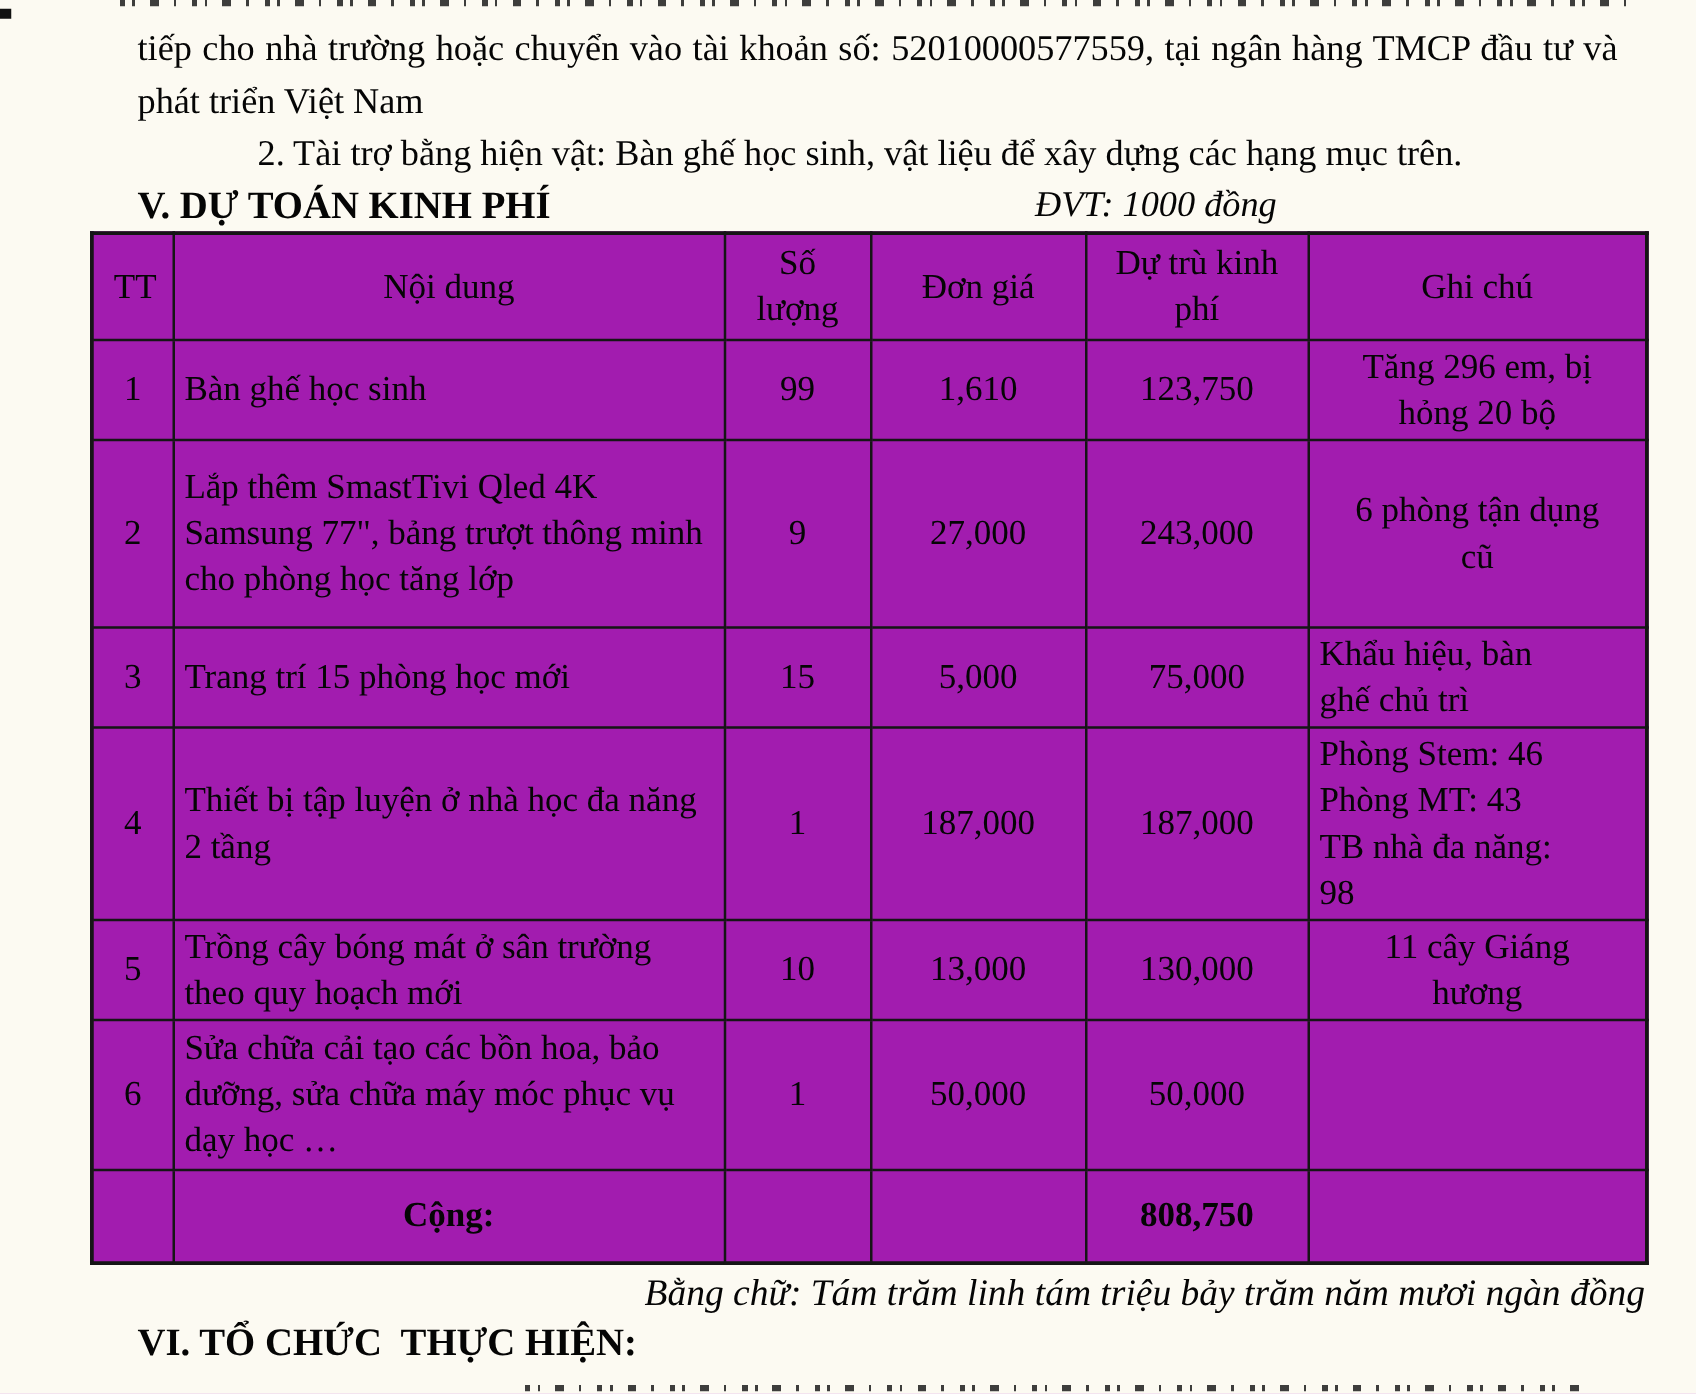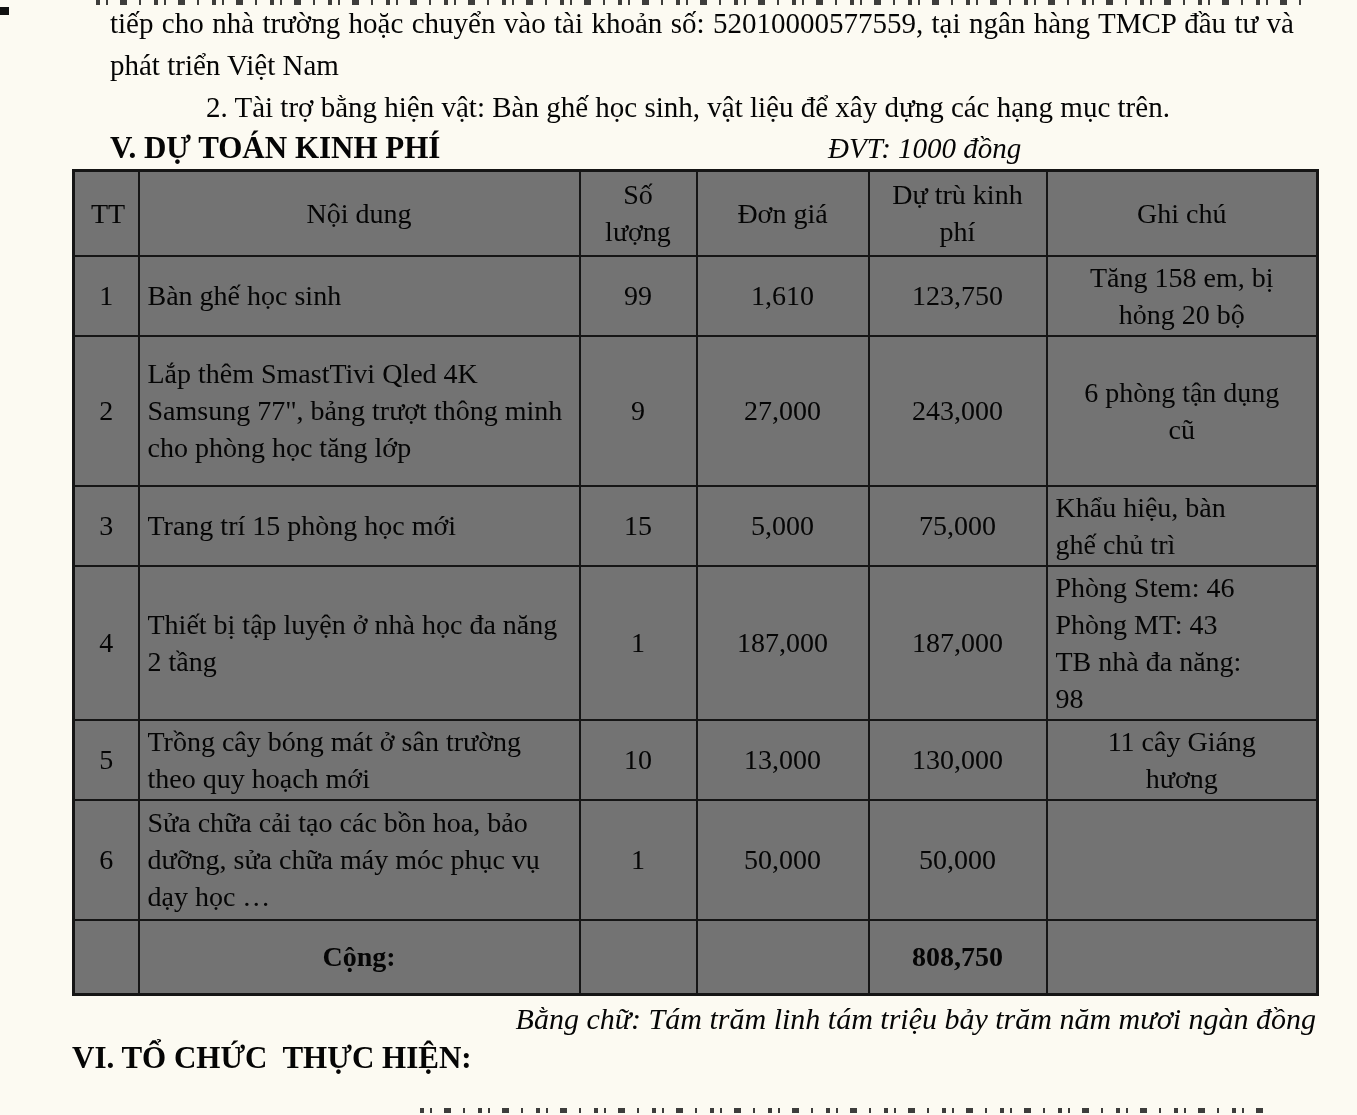--- a/index.html
+++ b/index.html
@@ -25,21 +25,21 @@
       #1c1c1c 10px 12px, transparent 12px 24px,
       #1c1c1c 24px 31px, transparent 31px 43px,
       #1c1c1c 43px 45px, transparent 45px 58px);
     opacity: .85;
   }
   #frag-top { top: 0; left: 96px; width: 1215px; }
   #frag-bottom { top: 1108px; left: 420px; width: 850px; }
   #corner-mark { position: absolute; top: 7px; left: 0; width: 9px; height: 8px; background: #111; }
 
   #content {
-    position: absolute; top: 2px; left: 110px;
+    position: absolute; top: 18px; left: 110px;
     width: 1184px;
   }
   .para {
     margin: 0;
     font-size: 29px; line-height: 42px;
     text-align: justify;
   }
   .para.indented { text-indent: 96px; }
 
   #heading-row {
@@ -52,21 +52,21 @@
   #unit-note {
     position: absolute; left: 718px; top: 0;
     font-size: 29px; font-style: italic; line-height: 38px;
   }
 
   #budget-table {
     border-collapse: collapse;
     table-layout: fixed;
     width: 1244px;
     margin-left: -38px;
-    background: #737373;
+    background: #a21caf;
   }
   #budget-table, #budget-table td, #budget-table th {
     border: 2px solid #151515;
   }
   #budget-table { border-width: 3px; }
   #budget-table th {
     font-weight: normal;
     font-size: 28px; line-height: 37px;
     padding: 2px 16px;
     text-align: center; vertical-align: middle;
@@ -92,20 +92,21 @@
   tr.h-r6 { height: 120px; }
   tr.h-total { height: 75px; }
 
   #footer-block { width: 1244px; margin-left: -38px; }
   #amount-in-words {
     margin-top: 5px;
     text-align: right;
     font-size: 30px; font-style: italic; line-height: 36px;
   }
   #section-vi-title {
+    margin-left: 38px;
     font-size: 31px; font-weight: bold; line-height: 42px;
     white-space: pre-wrap;
   }
 </style>
 </head>
 <body>
 
 <div id="page">
 
   <div id="frag-top" class="frag-strip"></div>
@@ -139,21 +140,21 @@
           <th>Dự trù kinh phí</th>
           <th>Ghi chú</th>
         </tr>
 
         <tr class="h-r1">
           <td class="c-center">1</td>
           <td class="c-left">Bàn ghế học sinh</td>
           <td class="c-center">99</td>
           <td class="c-center">1,610</td>
           <td class="c-center">123,750</td>
-          <td class="c-center ghi-chu">Tăng 158 em, bị
+          <td class="c-center ghi-chu">Tăng 296 em, bị
 hỏng 20 bộ</td>
         </tr>
 
         <tr class="h-r2">
           <td class="c-center">2</td>
           <td class="c-left">Lắp thêm SmastTivi Qled 4K Samsung 77", bảng trượt thông minh cho phòng học tăng lớp</td>
           <td class="c-center">9</td>
           <td class="c-center">27,000</td>
           <td class="c-center">243,000</td>
           <td class="c-center v-top ghi-chu">6 phòng tận dụng

